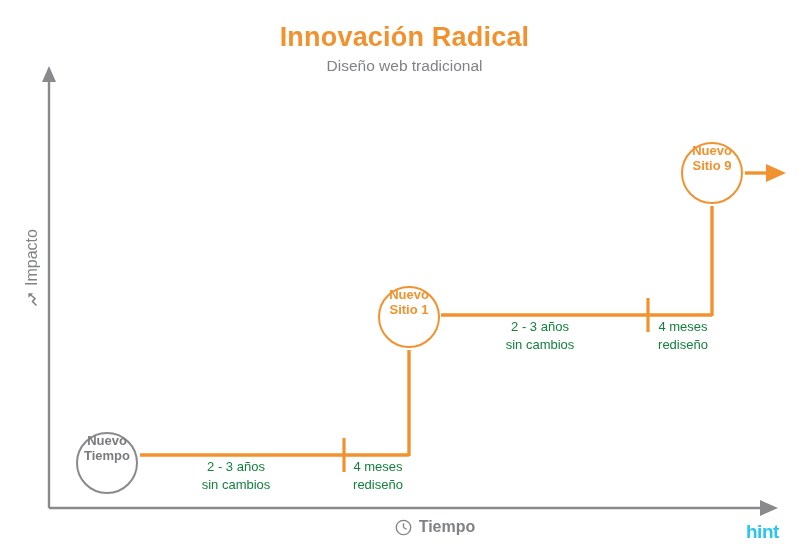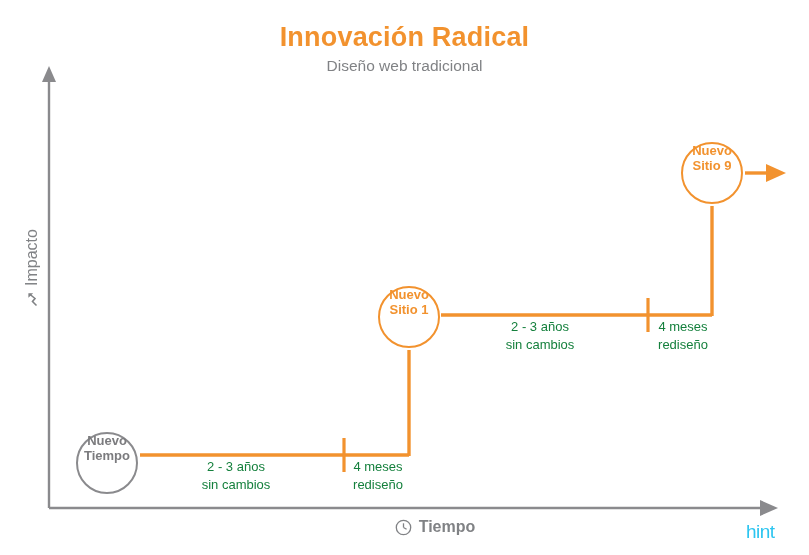--- a/index.html
+++ b/index.html
@@ -120,21 +120,21 @@
     color: #808285;
     white-space: nowrap;
   }
 
   
   #brand-logo {
     position: absolute;
     left: 746px;
     top: 521px;
     font-size: 19px;
-    font-weight: normal;
+    font-weight: bold;
     color: #2CC5F0;
     letter-spacing: -0.5px;
   }
 </style>
 </head>
 <body>
 
 <div id="stage">
 
   <div id="subtitle">Diseño web tradicional</div>

